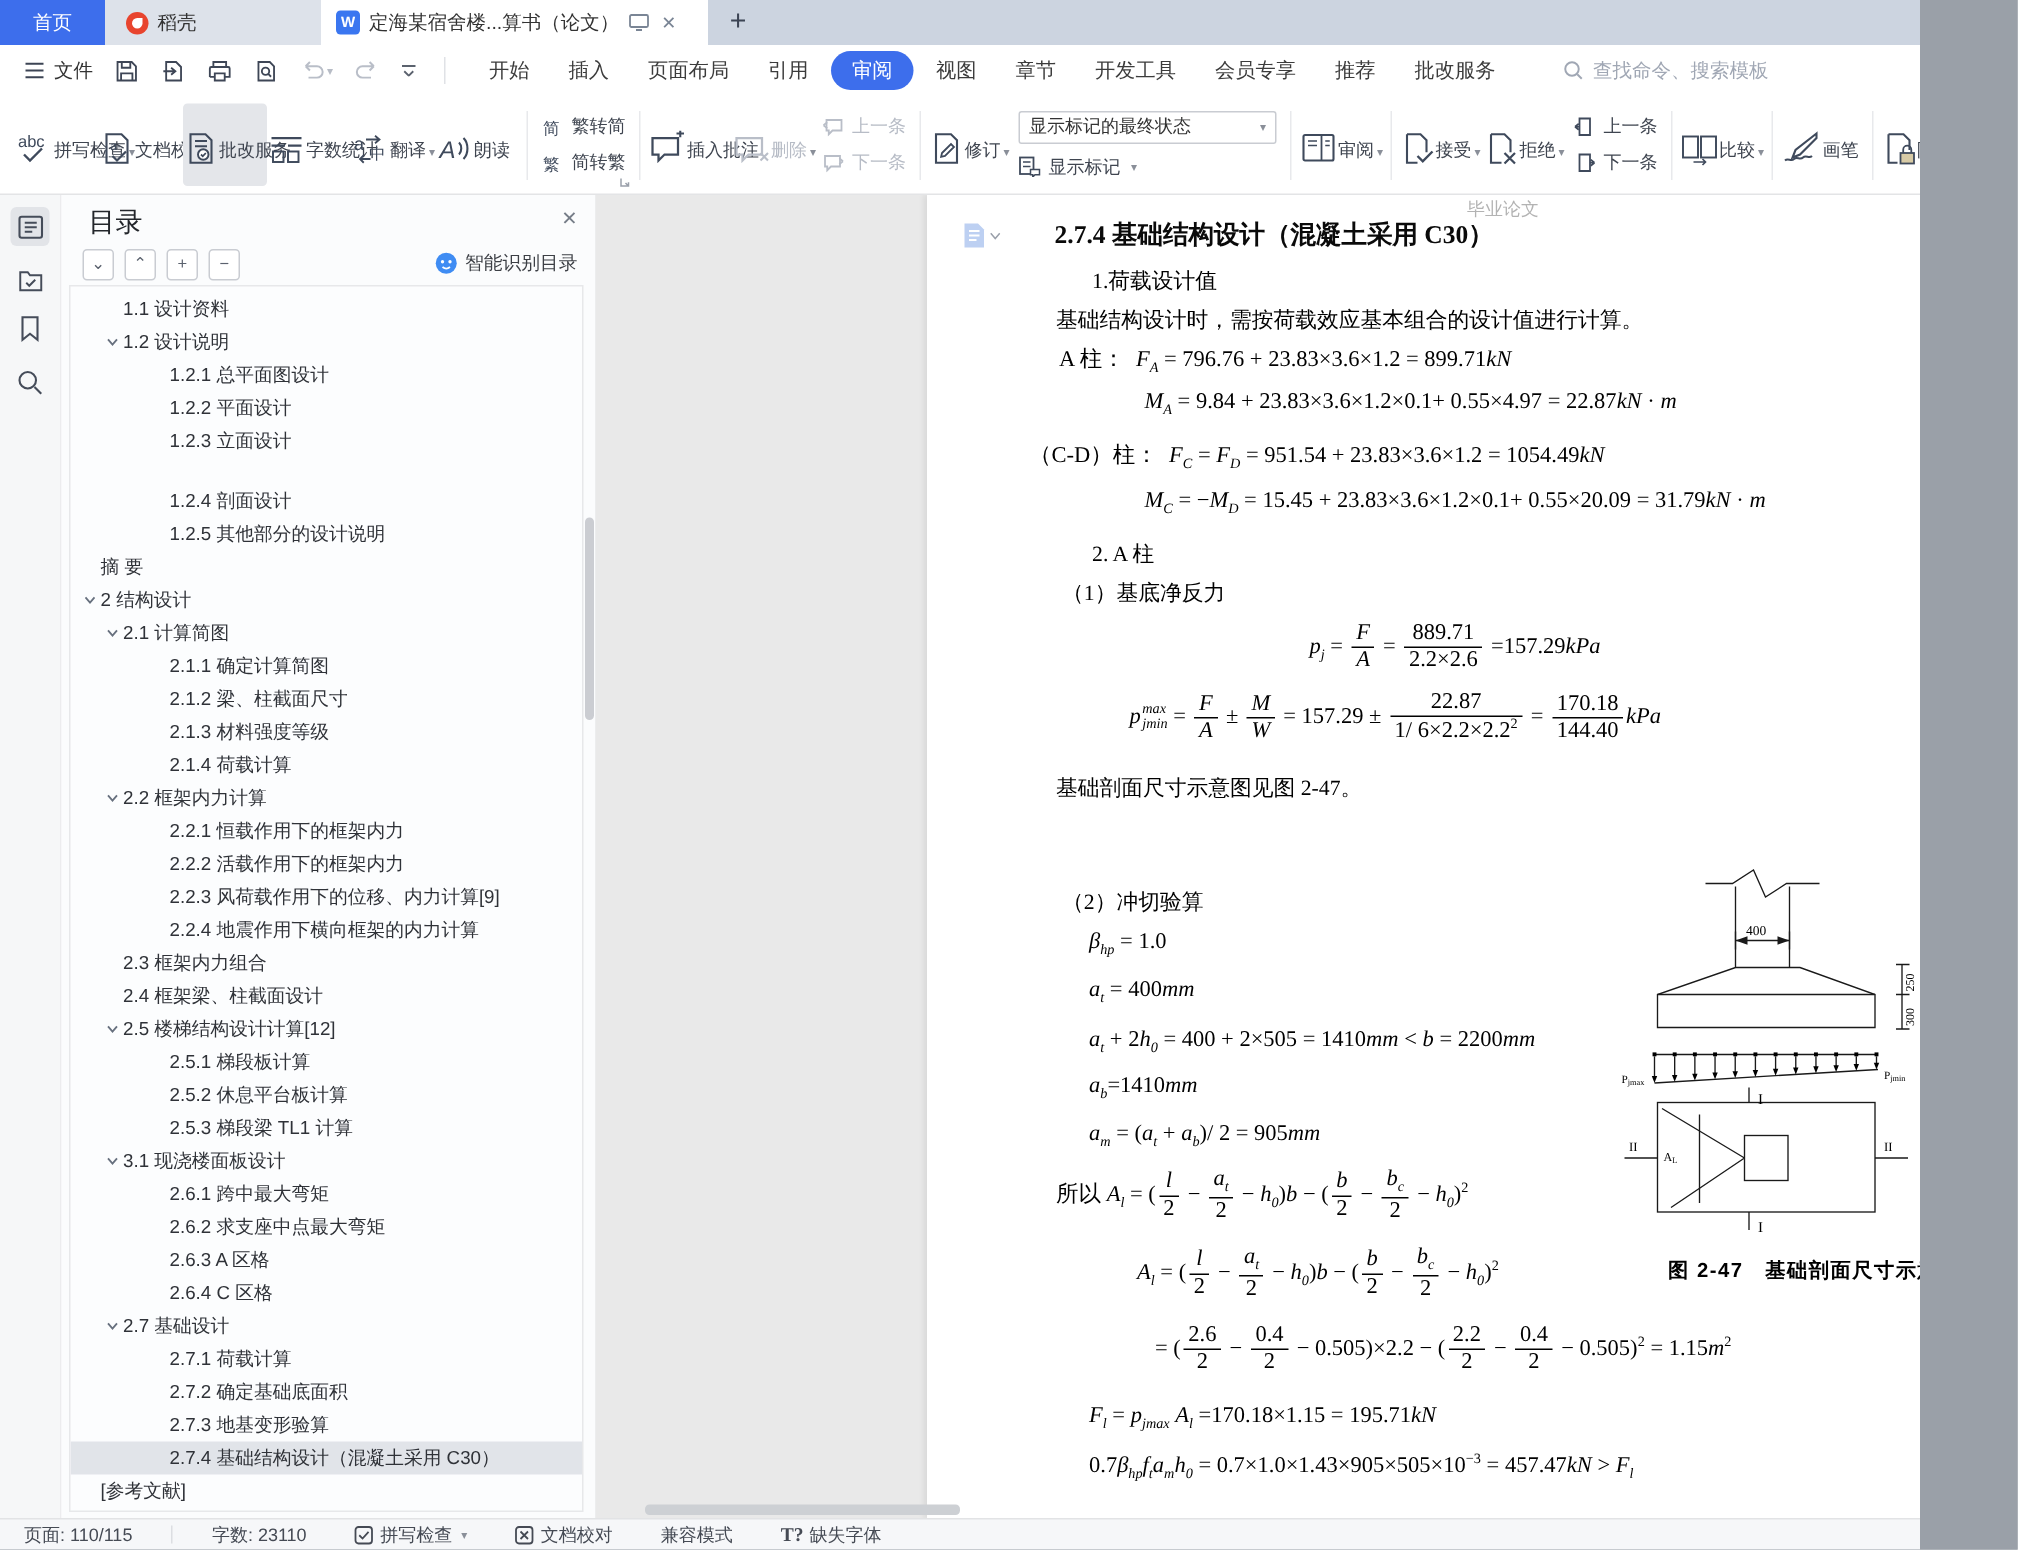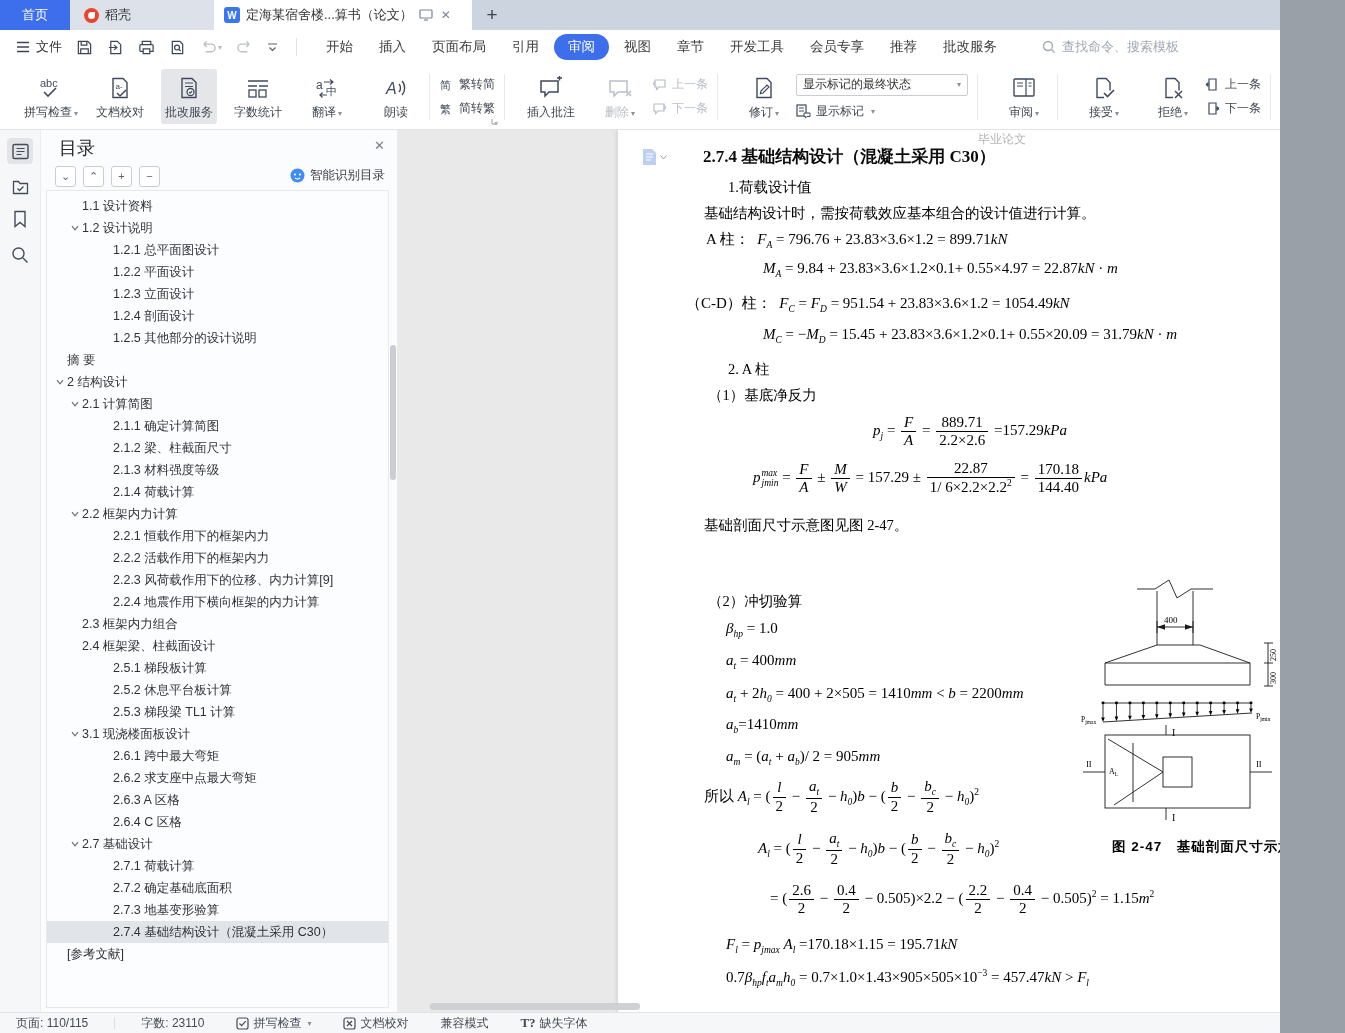--- a/index.html
+++ b/index.html
@@ -28,21 +28,21 @@
   .vsep{width:1px;height:18px;background:#e0e2e6;margin:0 8px;}
   .menu-items{display:flex;align-items:center;gap:4px;margin-left:10px;}
   .mitem{font-size:13.5px;color:#3c3c3c;padding:4px 11px;white-space:nowrap;}
   .mitem.act{background:#3d6eec;color:#fff;border-radius:14px;padding:4px 14px;}
   .cmdsearch{display:flex;align-items:center;gap:6px;margin-left:34px;color:#a0a7b4;font-size:13px;text-align:right;}
   
   .ribbon{position:absolute;left:0;top:64px;width:100%;height:66px;background:#fff;border-bottom:1px solid #e3e4e6;
           display:flex;align-items:center;padding-left:10px;box-sizing:border-box;}
   .rsep{width:1px;height:46px;background:#e8e9ec;margin:0 5px;flex:0 0 auto;}
   .rgroup{display:flex;align-items:center;flex:0 0 auto;position:relative;height:60px;}
-  .rbig{display:flex;flex-direction:column;align-items:center;justify-content:flex-start;width:56px;padding-top:5px;height:55px;box-sizing:border-box;border-radius:3px;margin-left:13px;}
+  .rbig{display:flex;align-items:center;justify-content:flex-start;width:56px;padding-top:5px;height:55px;box-sizing:border-box;border-radius:3px;}
   .rbig .ric{height:28px;display:flex;align-items:center;}
   .rbig .rlb{font-size:12px;color:#3f4550;white-space:nowrap;margin-top:2px;}
   .rbig.sel{background:#e4e6ea;}
   .rbig.dis .rlb{color:#b7bcc6;}
   .rcaret{font-size:8px;color:#8a8f99;margin-left:2px;}
   .rstack{display:flex;flex-direction:column;justify-content:center;gap:7px;padding:0 4px;}
   .rsmall{display:flex;align-items:center;gap:5px;font-size:12px;color:#3f4550;white-space:nowrap;}
   .rsmall.dis{color:#b7bcc6;}
   .dropbox{width:172px;height:22px;border:1px solid #c9ccd2;border-radius:2px;display:flex;align-items:center;
            font-size:12px;color:#333;padding:0 6px;box-sizing:border-box;justify-content:space-between;}
@@ -505,21 +505,21 @@
           </div>
           <div class="trow" style="padding-left: 66px;">
             <span>1.2.1 总平面图设计</span>
           </div>
           <div class="trow" style="padding-left: 66px;">
             <span>1.2.2 平面设计</span>
           </div>
           <div class="trow" style="padding-left: 66px;">
             <span>1.2.3 立面设计</span>
           </div>
-          <div class="trow" style="padding-left: 66px;">
+          <div class="trow" style="padding-left: 66px; margin-top: 18px;">
             <span>1.2.4 剖面设计</span>
           </div>
           <div class="trow" style="padding-left: 66px;">
             <span>1.2.5 其他部分的设计说明</span>
           </div>
           <div class="trow" style="padding-left: 20px;">
             <span>摘  要</span>
           </div>
           <div class="trow" style="padding-left: 5px;">
             <span class="tchev">
@@ -567,20 +567,28 @@
             <span>2.2.3 风荷载作用下的位移、内力计算[9]</span>
           </div>
           <div class="trow" style="padding-left: 66px;">
             <span>2.2.4 地震作用下横向框架的内力计算</span>
           </div>
           <div class="trow" style="padding-left: 35px;">
             <span>2.3 框架内力组合</span>
           </div>
           <div class="trow" style="padding-left: 35px;">
             <span>2.4 框架梁、柱截面设计</span>
+          </div>
+          <div class="trow" style="padding-left: 20px;">
+            <span class="tchev">
+              <svg width="10" height="10" viewBox="0 0 10 10">
+                <path d="M2 3.2 L5 6.8 L8 3.2" fill="none" stroke="#67707e" stroke-width="1.2"></path>
+              </svg>
+            </span>
+            <span>2.5 楼梯结构设计计算[12]</span>
           </div>
           <div class="trow" style="padding-left: 66px;">
             <span>2.5.1 梯段板计算</span>
           </div>
           <div class="trow" style="padding-left: 66px;">
             <span>2.5.2 休息平台板计算</span>
           </div>
           <div class="trow" style="padding-left: 66px;">
             <span>2.5.3 梯段梁 TL1 计算</span>
           </div>

